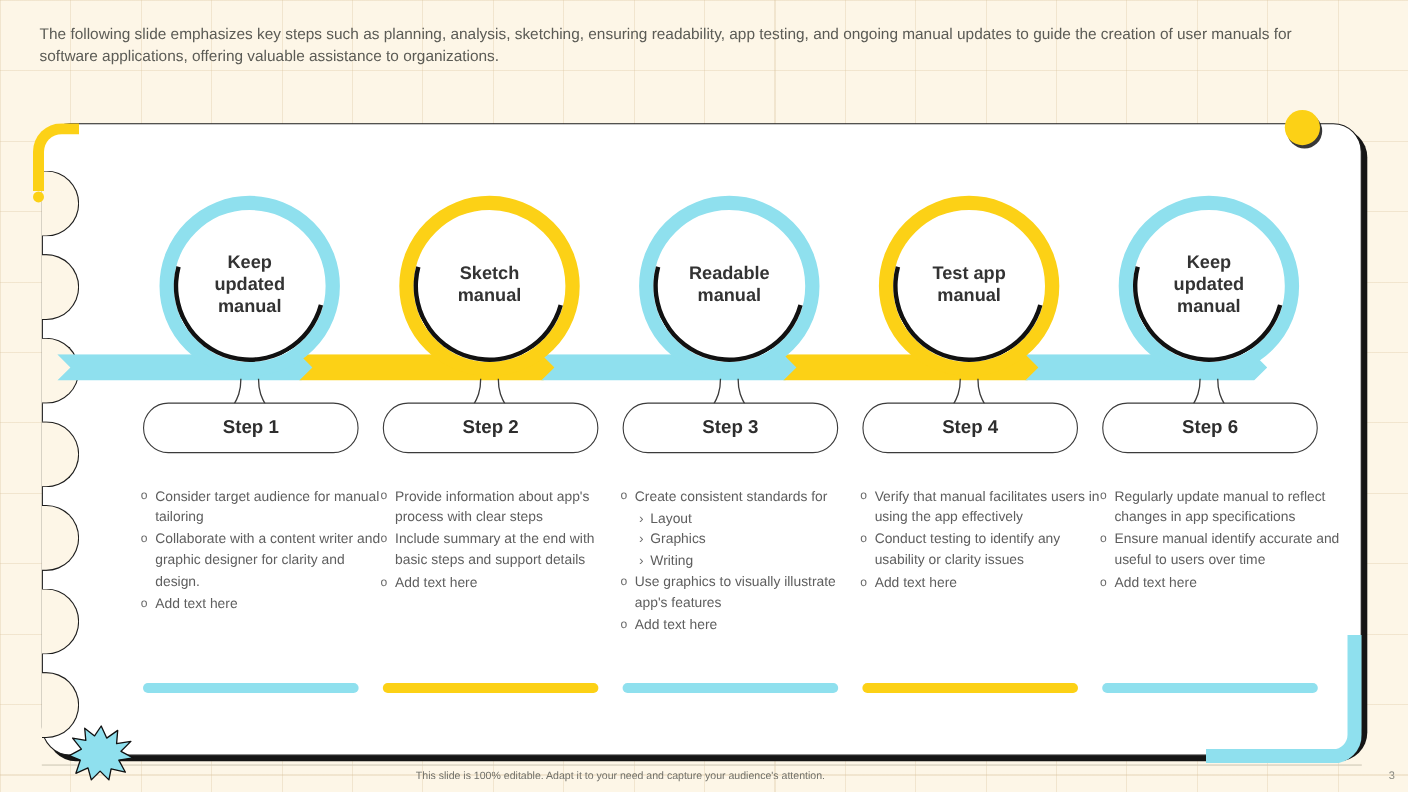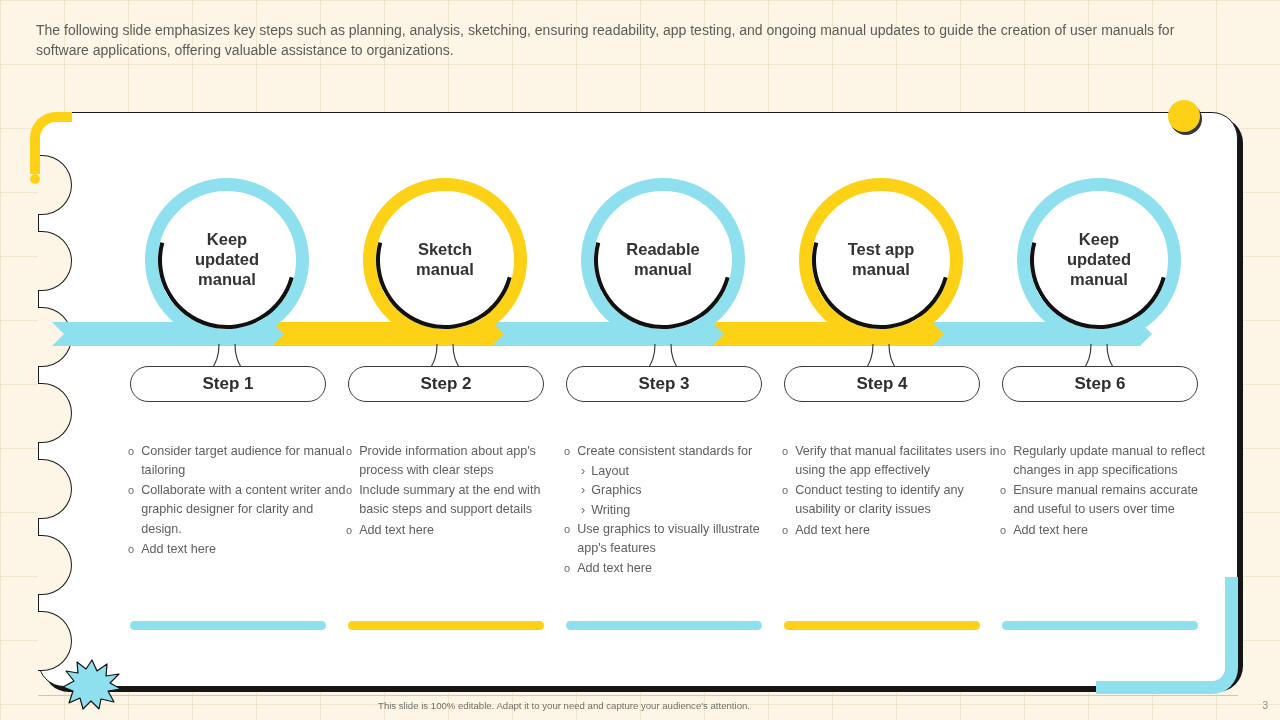--- a/index.html
+++ b/index.html
@@ -99,21 +99,21 @@
     position:absolute; inset:0; display:flex; align-items:center;
     justify-content:center; text-align:center;
     font-size:16.5px; font-weight:bold; color:#333; line-height:1.2;
     z-index:3; padding:0 18px; white-space:pre-line;
   }
   
   .legs { position:absolute; top:344px; width:60px; height:26px; }
 
   
   .pill {
-    position:absolute; top:366px; width:196px; height:36px;
+    position:absolute; top:366px; width:196px; height:46px;
     border:1.3px solid #3b3b3b; border-radius:25px; background:#fff;
     display:flex; align-items:center; justify-content:center;
     font-size:17px; font-weight:bold; color:#2e2e2e;
   }
 
   
   .col { position:absolute; top:442px; width:220px; }
   .bullet { display:flex; gap:7px; font-size:12.6px; color:#5e5e5e; line-height:1.52; margin-bottom:1px; }
   .bullet .mk { flex:0 0 auto; font-size:11px; line-height:1.75; color:#6a6a6a; }
   .sub { display:flex; gap:6px; font-size:12.6px; color:#5e5e5e; line-height:1.52; padding-left:17px; }
@@ -297,21 +297,21 @@
         <path d="M38 0 C38 12 41 18 45 25" fill="none" stroke="#3b3b3b" stroke-width="1.2"></path>
       </svg></div>
     <div class="pill" style="left: 1002px;">Step 6</div>
     <div class="col" style="left: 1000px;">
       <div class="bullet">
         <span class="mk">o</span>
         <span>Regularly update manual to reflect changes in app specifications</span>
       </div>
       <div class="bullet">
         <span class="mk">o</span>
-        <span>Ensure manual remains accurate and useful to users over time</span>
+        <span>Ensure manual identify accurate and useful to users over time</span>
       </div>
       <div class="bullet">
         <span class="mk">o</span>
         <span>Add text here</span>
       </div>
     </div>
     <div class="accent" style="left: 1002px; background: rgb(143, 224, 238);"></div>
   </div>
 
 <div id="footer-rule"></div>

